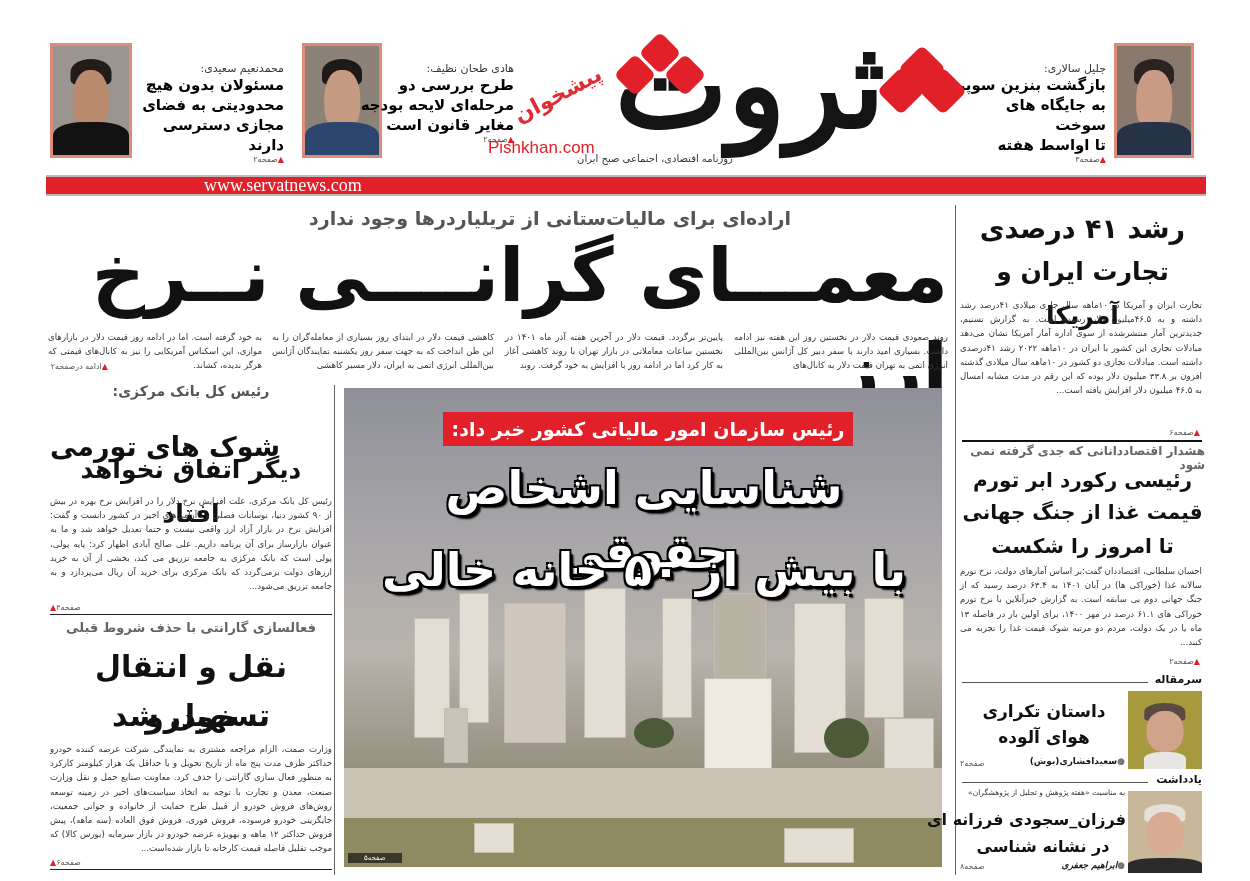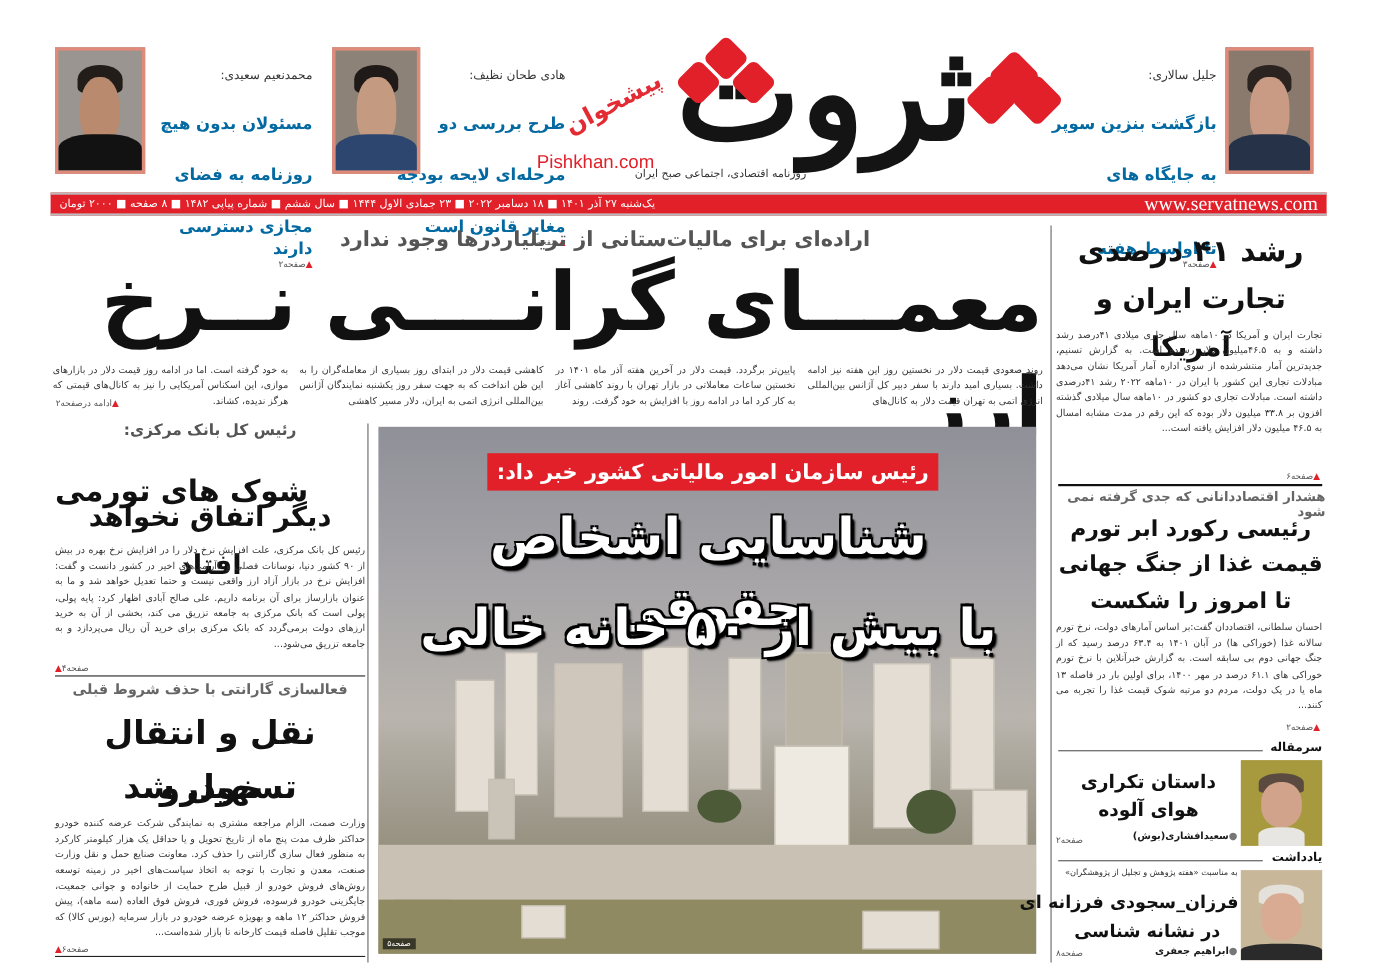--- a/index.html
+++ b/index.html
@@ -19,21 +19,21 @@
   }
   .teaser-photo .hair {
     position: absolute; left: 50%; top: 12%; width: 54%; height: 24%;
     transform: translateX(-50%); border-radius: 50% 50% 20% 20%; background: #2a2220;
   }
   .teaser-photo .suit {
     position: absolute; left: 0; right: 0; bottom: 0; height: 30%; background: #1e2430;
     border-radius: 40% 40% 0 0;
   }
   .teaser-source { font-size: 11px; color: #333; }
-  .teaser-head { font-size: 15px; font-weight: bold; line-height: 20px; color: #0369a1; margin-top: 27px; }
+  .teaser-head { font-size: 15px; font-weight: bold; line-height: 20px; color: #000000; }
   .page-ref { font-size: 8px; color: #555; }
   .page-ref .tri { color: #e2202a; font-size: 8px; }
 
   
   .logo-word {
     position: absolute; font-family: "DejaVu Serif", serif; font-weight: bold;
     color: #141414; font-size: 120px; line-height: 1;
   }
   .logo-dot { position: absolute; width: 34px; height: 34px; background: #e2202a; transform: rotate(45deg); border-radius: 6px; }
   .watermark-fa { position: absolute; color: #e2202a; font-size: 22px; font-weight: bold; transform: rotate(-28deg); opacity: 0.95; }
@@ -68,21 +68,21 @@
   .tree { position: absolute; background: #4c5a37; border-radius: 50%; }
   .photo-kicker {
     position: absolute; left: 99px; top: 24px; width: 410px; height: 34px; background: #e2202a;
     color: #fff; font-size: 19px; font-weight: bold; text-align: center; line-height: 34px; direction: rtl;
   }
   .photo-head {
     position: absolute; left: 30px; width: 540px; text-align: center; direction: rtl;
     color: #fff; font-weight: bold; font-size: 46px; line-height: 64px;
     text-shadow: 3px 3px 0 #000, -2px -2px 0 #000, 2px -2px 0 #000, -2px 2px 0 #000, 4px 4px 2px #000;
   }
-  .photo-credit { position: absolute; left: 4px; bottom: 4px; background: rgba(0,0,0,0.6); color: #fff; font-size: 7px; padding: 1px 4px; }
+  .photo-credit { position: absolute; left: 4px; bottom: 4px; background: rgba(0,0,0,0.6); color: #fff; font-size: 7px; padding: 1px 16px; }
 
   
   .col-photo { position: absolute; overflow: hidden; }
   .col-photo .face { position: absolute; left: 50%; top: 26%; width: 50%; height: 52%; transform: translateX(-50%); border-radius: 45%; background: #d4a98e; }
   .col-photo .hair { position: absolute; left: 50%; top: 16%; width: 56%; height: 22%; transform: translateX(-50%); border-radius: 50% 50% 15% 15%; }
 </style>
 </head>
 <body>
 
 <div>
@@ -127,28 +127,27 @@
   </div>
 
   <div class="teaser-photo" style="left:50px;top:43px;width:82px;height:115px;background:#9a9590;">
     <div class="hair" style="background:#231d1a;"></div>
     <div class="face" style="background:#b98a6e;"></div>
     <div class="suit" style="background:#121212;"></div>
   </div>
   <div class="abs rtl" style="left:134px;top:62px;width:150px;">
     <div class="teaser-source">محمدنعیم سعیدی:</div>
     <div class="teaser-head">مسئولان بدون هیچ</div>
-    <div class="teaser-head">روزنامه به فضای</div>
+    <div class="teaser-head">محدودیتی به فضای</div>
     <div class="teaser-head">مجازی دسترسی دارند</div>
     <div class="page-ref"><span class="tri">▲</span><span>صفحه۲</span></div>
   </div>
 </div>
 
 <div class="redbar">
-  <span class="info">یک‌شنبه ۲۷ آذر ۱۴۰۱ ■ ۱۸ دسامبر ۲۰۲۲ ■ ۲۳ جمادی الاول ۱۴۴۴ ■ سال ششم ■ شماره پیاپی ۱۴۸۲ ■ ۸ صفحه ■ ۲۰۰۰ تومان</span>
   <span class="url">www.servatnews.com</span>
 </div>
 
 <div class="vline" style="left:955px;top:205px;height:670px;"></div>
 <div class="vline" style="left:334px;top:385px;height:490px;"></div>
 
 <div>
   <div class="abs rtl kicker" style="left:200px;top:207px;width:700px;text-align:center;font-size:19px;color:#555;">اراده‌ای برای مالیات‌ستانی از تریلیاردرها وجود ندارد</div>
   <div class="abs rtl headline" style="left:48px;top:228px;width:900px;text-align:right;font-size:74px;line-height:95px;letter-spacing:-1px;">معمـــای گرانــــی نــرخ ارز</div>
 
@@ -254,18 +253,18 @@
     <div class="abs rtl section-tag" style="left:1140px;top:773px;width:62px;">یادداشت</div>
     <div class="hline" style="left:962px;top:782px;width:186px;background:#555;"></div>
     <div class="abs rtl" style="left:960px;top:788px;width:165px;font-size:7.5px;color:#333;">به مناسبت «هفته پژوهش و تجلیل از پژوهشگران»</div>
     <div class="col-photo" style="left:1128px;top:791px;width:74px;height:82px;background:#c9b79a;">
       <div class="hair" style="background:#e4e0da;"></div>
       <div class="face" style="background:#d9ab92;"></div>
       <div style="position:absolute;left:0;bottom:0;width:100%;height:18%;background:#2a2a2a;border-radius:40% 40% 0 0;"></div>
     </div>
     <div class="abs rtl headline" style="left:960px;top:806px;width:166px;text-align:center;font-size:16px;line-height:28px;white-space:nowrap;">فرزان_سجودی فرزانه ای</div>
     <div class="abs rtl headline" style="left:960px;top:834px;width:166px;text-align:center;font-size:16px;line-height:26px;">در نشانه شناسی</div>
-    <div class="abs rtl" style="left:1040px;top:860px;width:85px;font-size:9px;font-weight:bold;">
+    <div class="abs rtl" style="left:1040px;top:860px;width:85px;font-size:9px;font-weight:bold;font-style:italic;">
       <span style="color:#777;">●</span><span>ابراهیم جعفری</span>
     </div>
     <div class="abs page-ref" style="left:960px;top:862px;">صفحه۸</div>
   </div>
 </div>
 
 </body></html>

